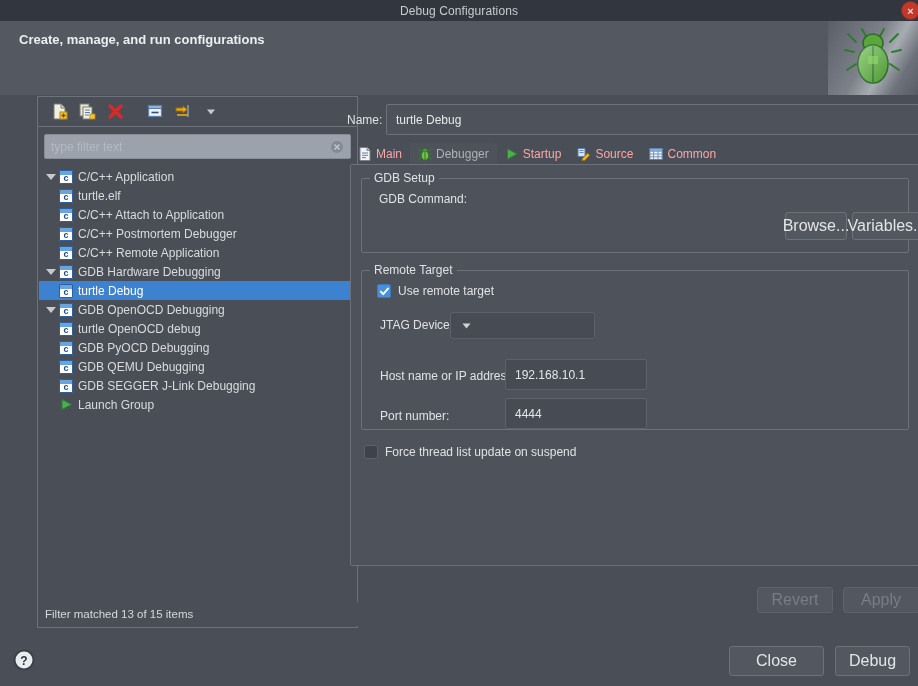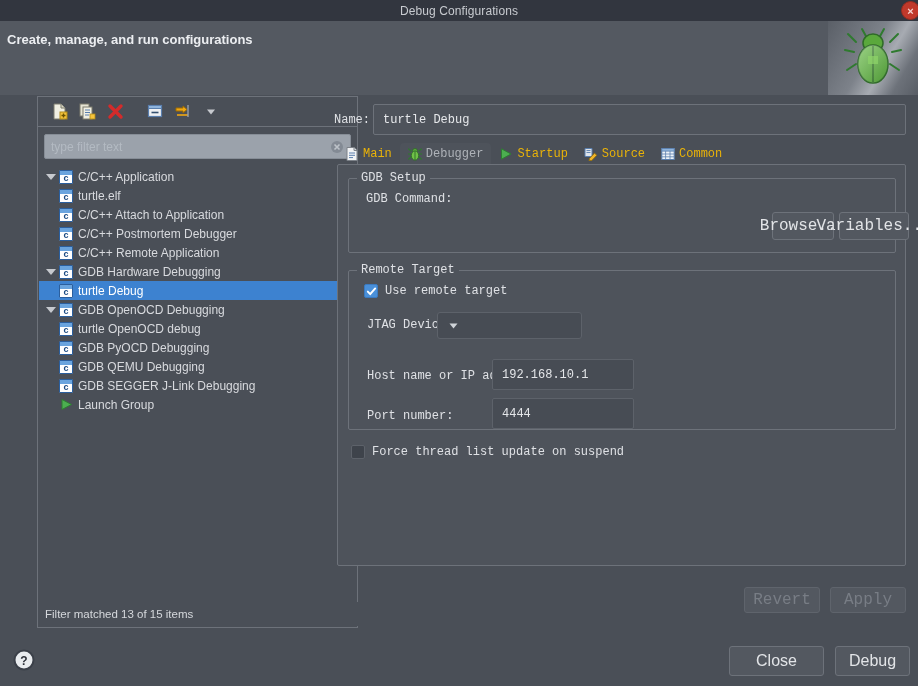--- a/index.html
+++ b/index.html
@@ -27,21 +27,21 @@
     color: #f6d4d0; font-size: 11px; font-weight: bold; cursor: pointer;
   }
 
   
   .header {
     position: absolute; left: 0; top: 21px; width: 918px; height: 74px;
     background: #545961;
     overflow: hidden;
   }
   .header-title {
-    position: absolute; left: 7px; top: 11px;
+    position: absolute; left: 19px; top: 11px;
     font-size: 13px; font-weight: bold; color: #eceef1;
   }
   .header-art {
     position: absolute; right: 0; top: 0; width: 90px; height: 74px;
     background: linear-gradient(120deg,#5a5f67 0%, #7d828a 45%, #a7abb2 62%, #6d727a 80%, #585d65 100%);
   }
   .bug { position: absolute; left: 16px; top: 5px; }
 
   
   .left-panel {
@@ -111,41 +111,41 @@
   }
 
   .filter-status {
     position: absolute; left: 1px; bottom: 1px; width: 319px; height: 24px;
     background: #4a4f57; display: flex; align-items: center; padding-left: 6px;
     font-size: 11.5px; color: #d5d8dc;
   }
 
   
   .right-panel {
-    position: absolute; left: 331px; top: 96px; width: 575px; height: 532px; font-family: Liberation Mono, monospace;
+    position: absolute; left: 344px; top: 96px; width: 575px; height: 532px;
   }
   .name-row {
     position: absolute; left: 0; top: 8px; width: 575px; height: 31px;
     display: flex; align-items: center;
   }
   .name-label { width: 42px; font-size: 12px; color: #dfe1e5; padding-left: 3px; }
   .name-input {
     flex: 1; height: 31px; background: #4e535b;
     border: 1px solid #6d727a; border-radius: 2px;
     display: flex; align-items: center; padding-left: 9px;
     font-size: 12px; color: #e6e8eb;
   }
 
   .tabs {
     position: absolute; left: 6px; top: 47px; width: 569px; height: 21px;
     display: flex; align-items: flex-end;
   }
   .tab {
     height: 21px; display: flex; align-items: center; gap: 4px;
-    padding: 0 8px; font-size: 12px; color: #eab308; cursor: pointer;
+    padding: 0 8px; font-size: 12px; color: #fca5a5; cursor: pointer;
     border-radius: 4px 4px 0 0;
   }
   .tab.active { background: #4e535b; color: #aeb2b8; }
 
   .tab-body {
     position: absolute; left: 6px; top: 68px; width: 569px; height: 402px;
     background: #4e535b; border: 1px solid #6d727a; border-radius: 2px;
   }
 
   .group {

